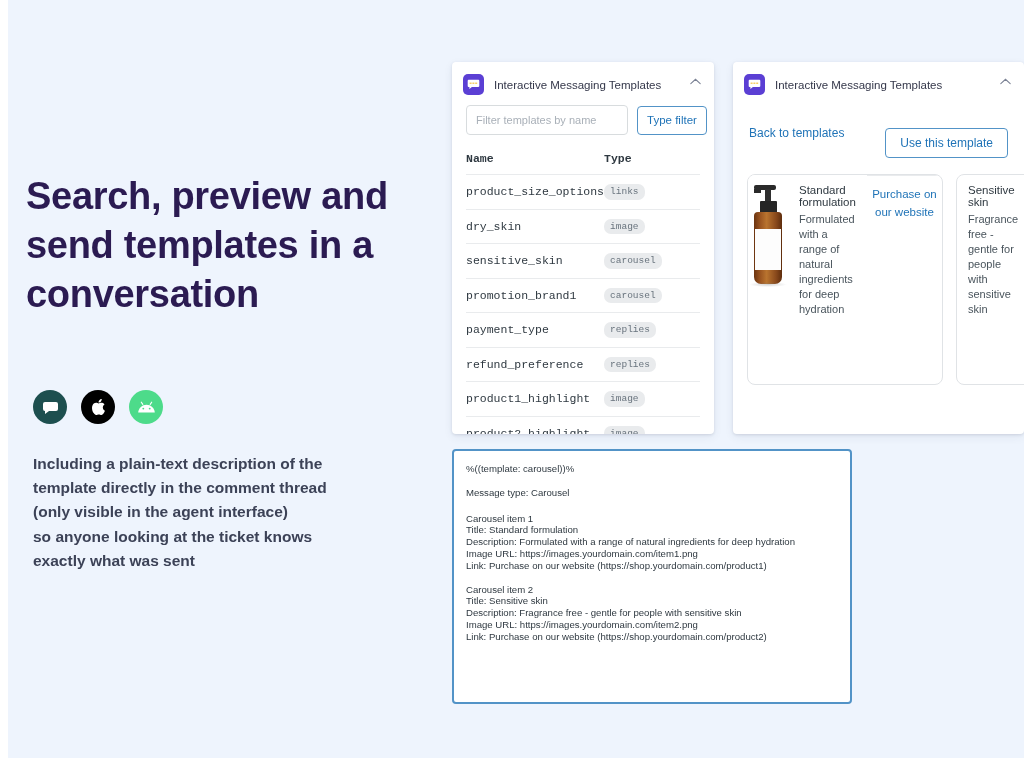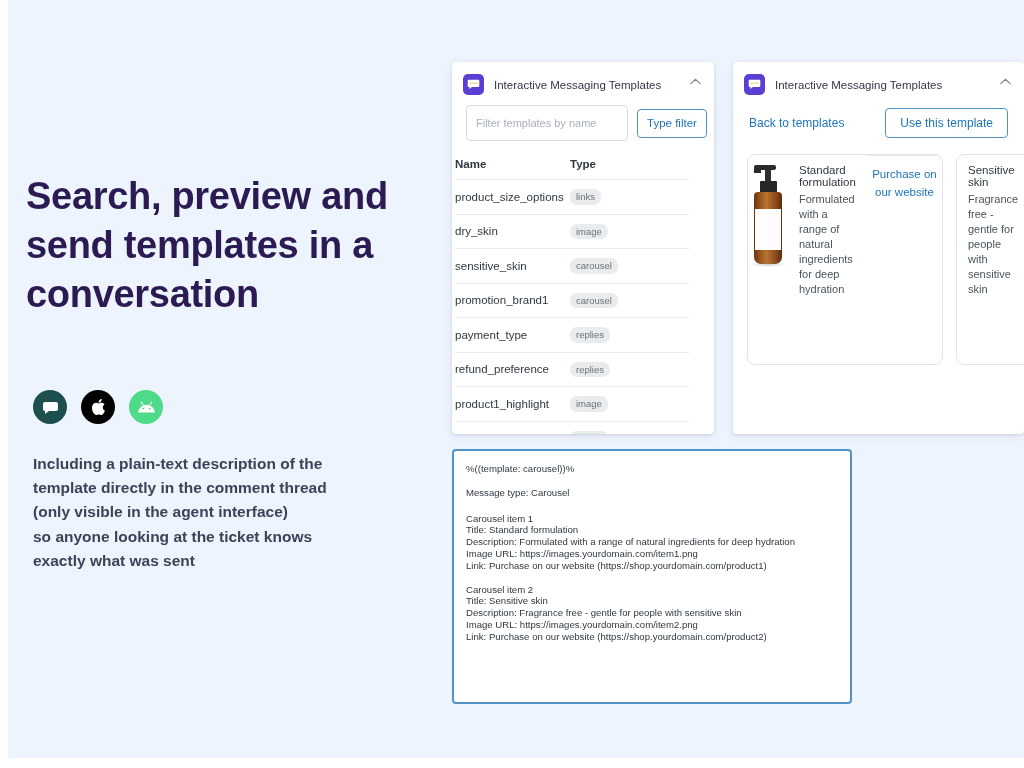--- a/index.html
+++ b/index.html
@@ -97,21 +97,21 @@
 
   
   .filter-row {
     display: flex;
     align-items: center;
     gap: 9px;
     padding: 0 14px;
   }
   .filter-input {
     flex: 1;
-    height: 36px;
+    height: 30px;
     border: 1px solid #d8dcde;
     border-radius: 4px;
     background: #fff;
     font-family: "Liberation Sans", sans-serif;
     font-size: 11px;
     color: #2f3941;
     padding: 0 9px;
     outline: none;
   }
   .filter-input::placeholder { color: #a9b0b8; }
@@ -123,23 +123,24 @@
     color: #1f73b7;
     font-family: "Liberation Sans", sans-serif;
     font-size: 11.5px;
     padding: 0 9px;
     cursor: pointer;
     white-space: nowrap;
   }
 
   
   .tmpl-table {
-    margin: 17px 14px 0 3px;
+    margin: 17px 14px 0 14px;
     width: calc(100% - 28px);
     border-collapse: collapse;
+    font-family: Liberation Mono, monospace;
   }
   .tmpl-table th {
     text-align: left;
     font-size: 11.5px;
     font-weight: bold;
     color: #2f3941;
     padding: 0 0 9px 0;
     border-bottom: 1px solid #e9ebed;
   }
   .tmpl-table th.col-name { width: 115px; }
@@ -181,20 +182,21 @@
     margin-left: auto;
     border: 1px solid #5293c7;
     border-radius: 4px;
     background: #fff;
     color: #1f73b7;
     font-family: "Liberation Sans", sans-serif;
     font-size: 12px;
     padding: 7px 14px;
     cursor: pointer;
     white-space: nowrap;
+    margin-top: 20px;
   }
 
   .tabs {
     display: flex;
     margin: 15px 16px 0 16px;
     border-bottom: 1px solid #e9ebed;
   }
   .tab {
     font-size: 11.5px;
     color: #68737d;

